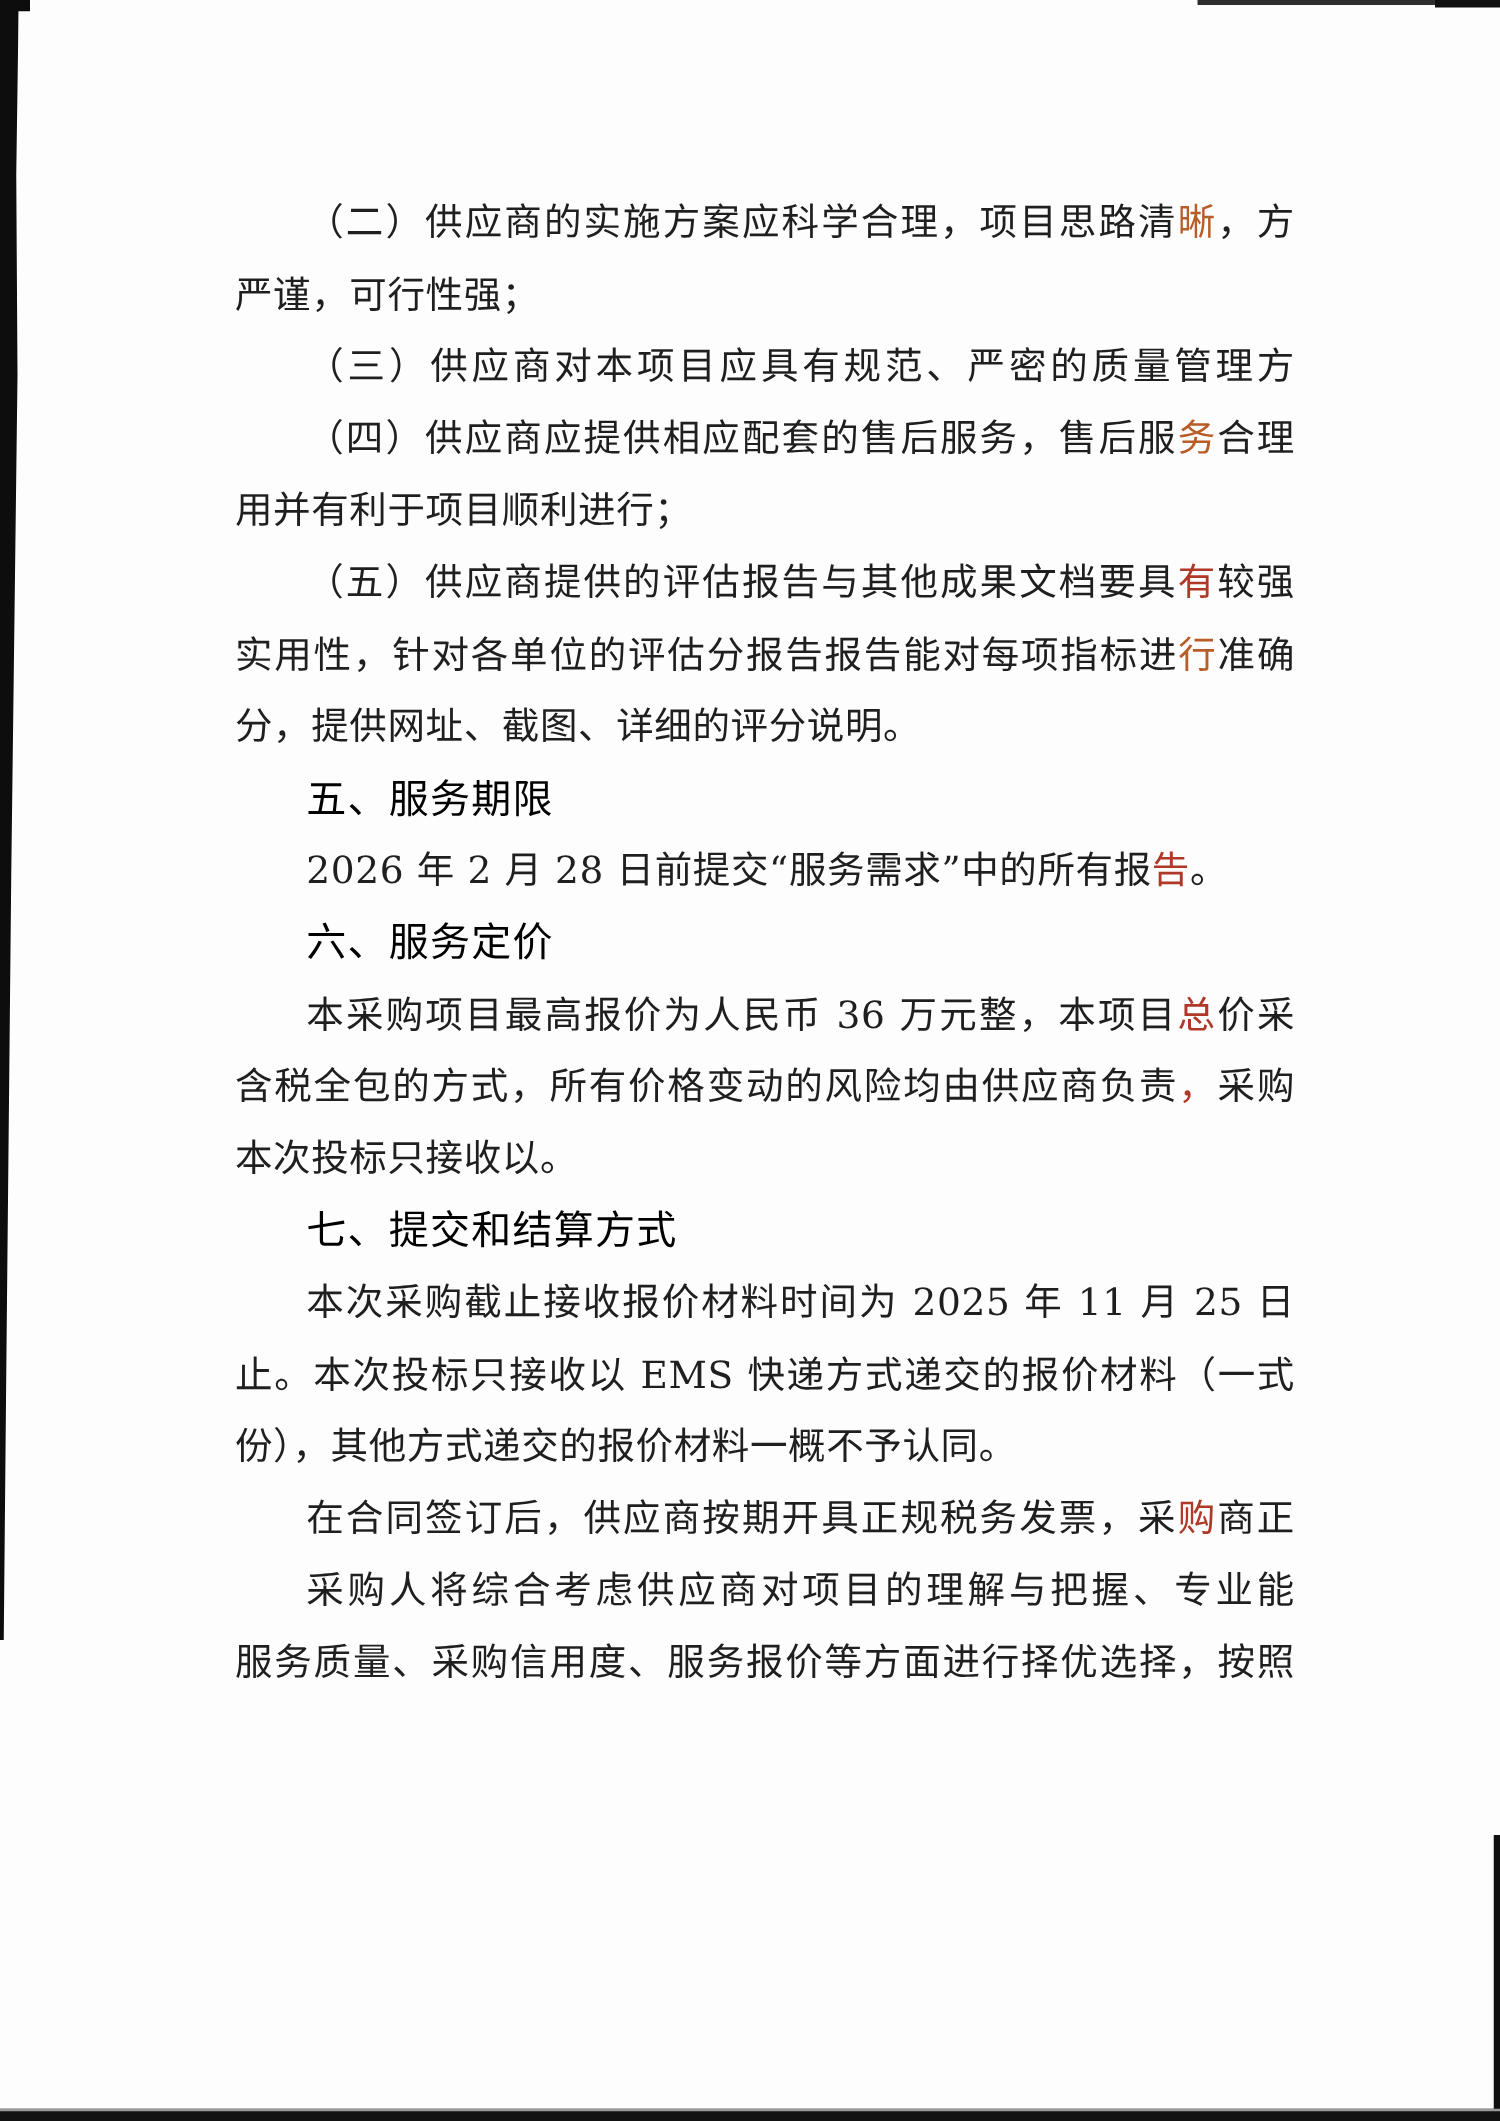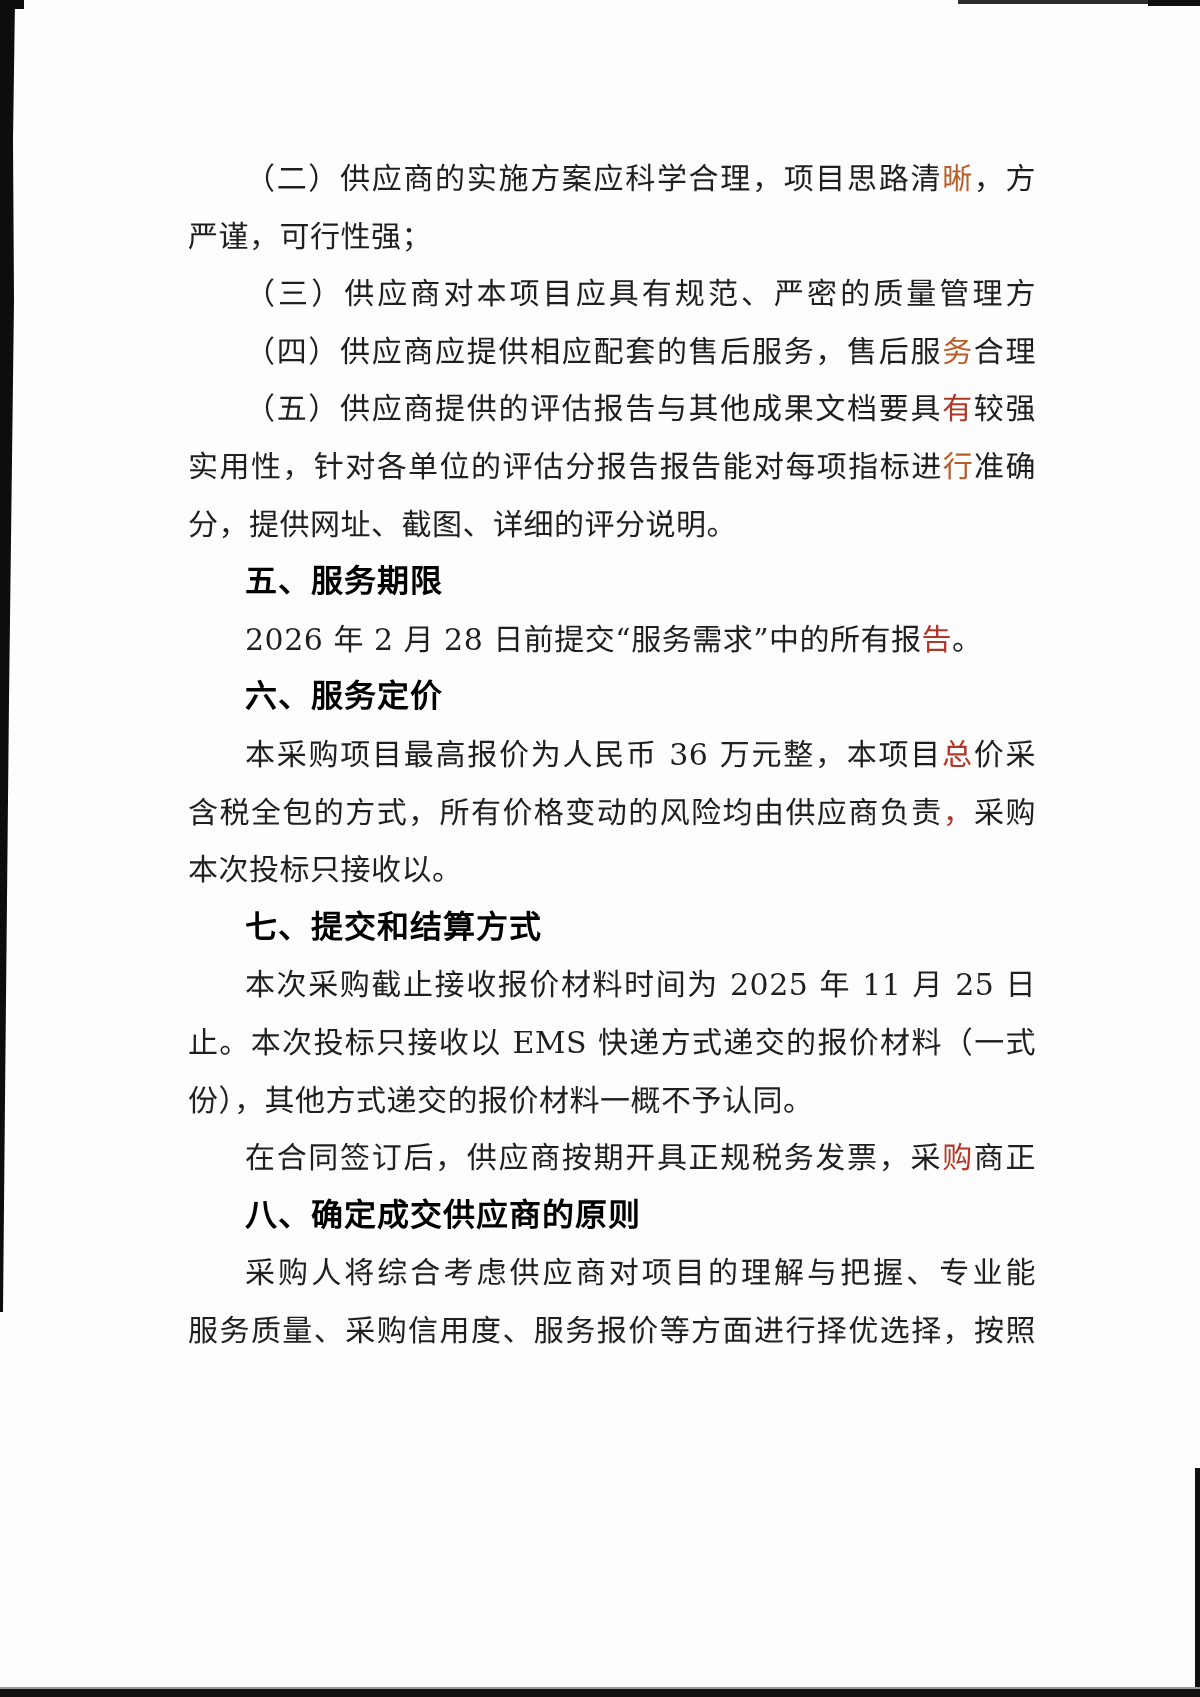--- a/index.html
+++ b/index.html
@@ -37,21 +37,21 @@
   }
   .line.align-left {
     text-align: left;
     text-align-last: left;
   }
   .line.indent {
     padding-left: 57px;
   }
   .line.heading {
     font-family: "DejaVu Sans", "Liberation Sans", sans-serif;
-    font-weight: bold;
+    font-weight: normal;
     font-size: 32px;
     letter-spacing: 1px;
   }
   
   .edge {
     position: absolute;
     pointer-events: none;
   }
   .edge-left {
     left: 0; top: 0;
@@ -84,35 +84,35 @@
 </head>
 <body style="background: rgb(253, 253, 253);">
 
 <div class="page">
 
   <div class="doc" style="color: rgb(31, 31, 31);">
       <div class="line indent">（二）供应商的实施方案应科学合理，项目思路清<span style="color: rgb(184, 92, 40);">晰</span>，方法</div>
       <div class="line align-left">严谨，可行性强；</div>
       <div class="line indent">（三）供应商对本项目应具有规范、严密的质量管理方法，</div>
       <div class="line indent">（四）供应商应提供相应配套的售后服务，售后服<span style="color: rgb(184, 92, 40);">务</span>合理实</div>
+      <div class="line align-left">用并有利于项目顺利进行；</div>
       <div class="line indent">（五）供应商提供的评估报告与其他成果文档要具<span style="color: rgb(176, 56, 40);">有</span>较强的</div>
       <div class="line">实用性，针对各单位的评估分报告报告能对每项指标进<span style="color: rgb(184, 92, 40);">行</span>准确赋</div>
       <div class="line align-left">分，提供网址、截图、详细的评分说明。</div>
       <div class="line heading indent align-left" style="color: rgb(0, 0, 0);">五、服务期限</div>
       <div class="line indent align-left">2026 年 2 月 28 日前提交“服务需求”中的所有报<span style="color: rgb(176, 56, 40);">告</span>。</div>
       <div class="line heading indent align-left" style="color: rgb(0, 0, 0);">六、服务定价</div>
       <div class="line indent">本采购项目最高报价为人民币 36 万元整，本项目<span style="color: rgb(176, 56, 40);">总</span>价采取</div>
       <div class="line">含税全包的方式，所有价格变动的风险均由供应商负责<span style="color: rgb(176, 56, 40);">，</span>采购商</div>
       <div class="line align-left">本次投标只接收以。</div>
       <div class="line heading indent align-left" style="color: #000000;">七、提交和结算方式</div>
       <div class="line indent">本次采购截止接收报价材料时间为 2025 年 11 月 25 日 18 时</div>
       <div class="line">止。本次投标只接收以 EMS 快递方式递交的报价材料（一式两</div>
       <div class="line align-left">份），其他方式递交的报价材料一概不予认同。</div>
       <div class="line indent">在合同签订后，供应商按期开具正规税务发票，采<span style="color: rgb(176, 56, 40);">购</span>商正式</div>
-      <div class="line heading indent align-left" style="color: rgb(0, 0, 0);">八、确定成交供应商的原则</div>
       <div class="line indent">采购人将综合考虑供应商对项目的理解与把握、专业能力、</div>
       <div class="line">服务质量、采购信用度、服务报价等方面进行择优选择，按照“物</div>
     </div>
 
   <div class="edge edge-left" style="background: rgb(13, 13, 13);"></div>
   <div class="edge edge-topleft-notch" style="background: rgb(13, 13, 13);"></div>
   <div class="edge edge-topright-line" style="background: rgb(46, 46, 46);"></div>
   <div class="edge edge-topright-tail" style="background: rgb(16, 16, 16);"></div>
   <div class="edge edge-right" style="background: rgb(16, 16, 16);"></div>
   <div class="edge edge-bottom" style="background: rgb(18, 18, 18);"></div>

